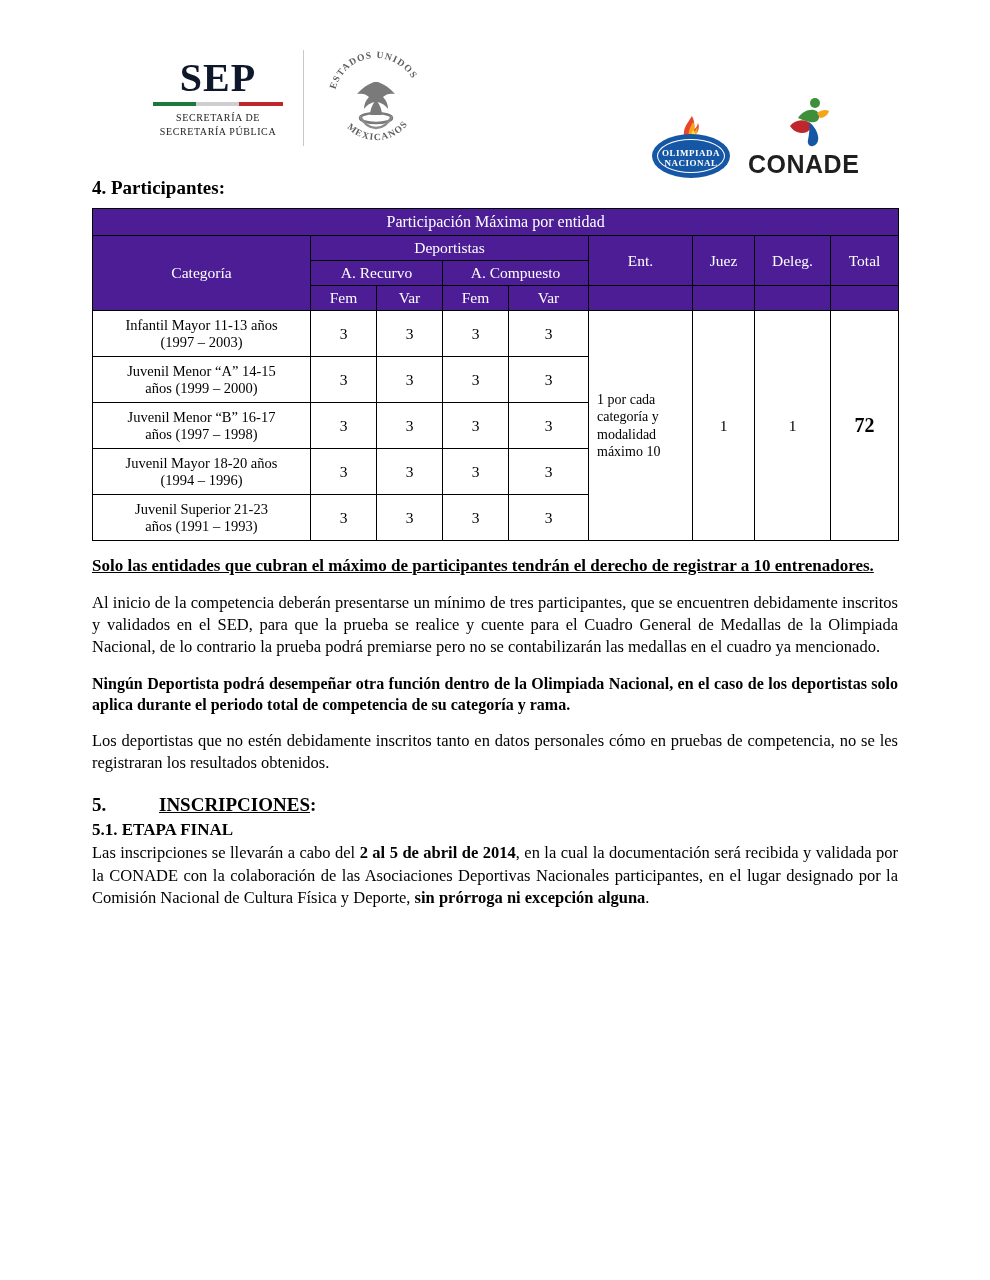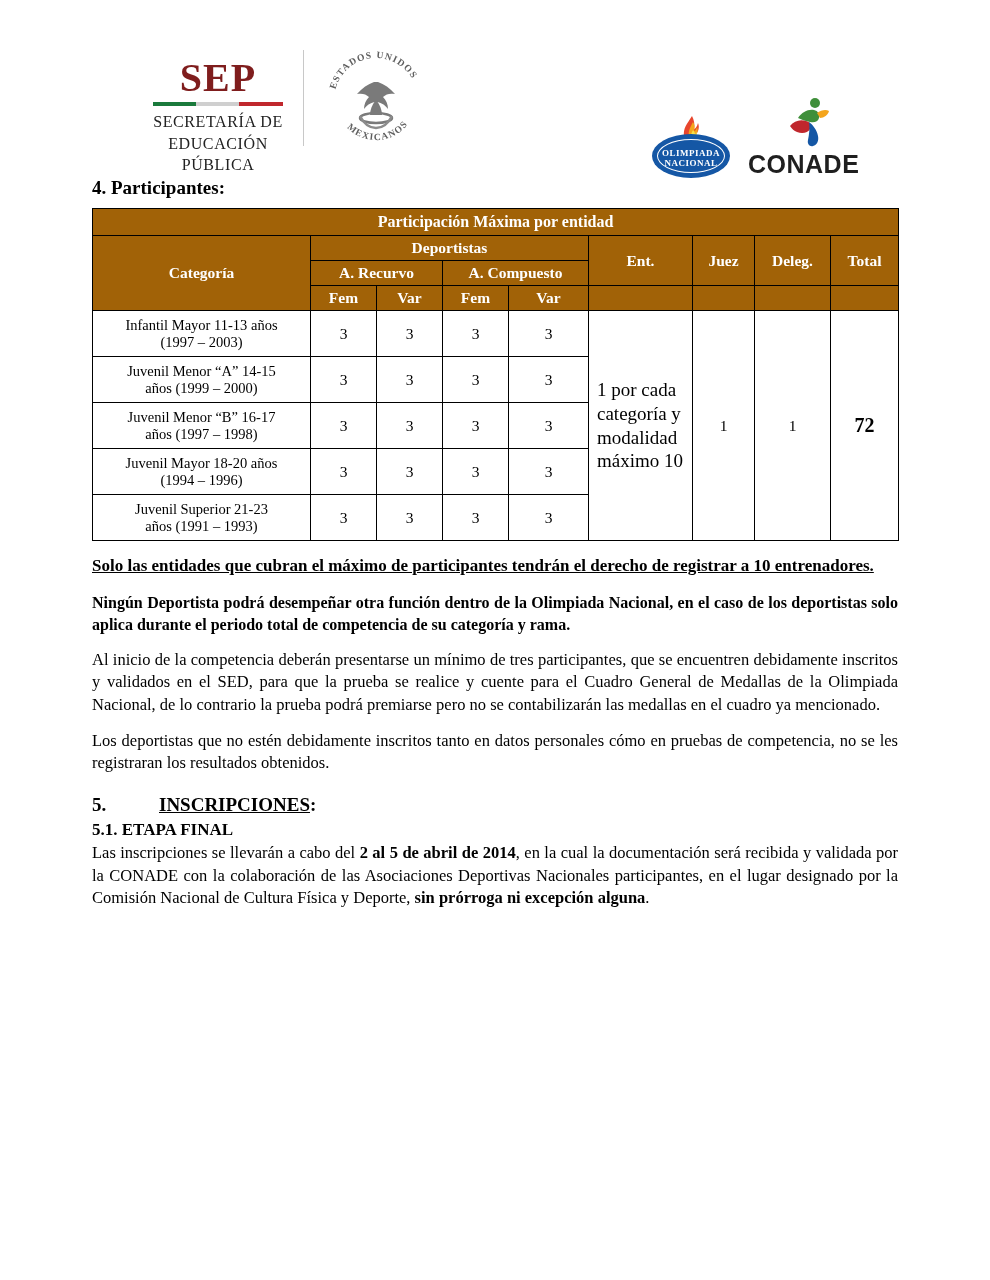--- a/index.html
+++ b/index.html
@@ -34,31 +34,31 @@
     left: 148px;
     top: 22px;
     width: 140px;
     text-align: center;
   }
   .logo-sep .sep-word {
     font-family: "Liberation Serif", serif;
     font-size: 40px;
     font-weight: bold;
     letter-spacing: 1px;
-    color: #7f1d1d;
+    color: #0f172a;
     line-height: 1;
   }
   .logo-sep .sep-rule {
     margin: 4px auto 5px auto;
     width: 130px;
     height: 4px;
     background: linear-gradient(to right, #1a7a3c 0 33%, #cfcfcf 33% 66%, #c0272d 66% 100%);
   }
   .logo-sep .sep-sub {
-    font-size: 16px;
+    font-size: 10px;
     letter-spacing: 0.6px;
     color: #222;
     line-height: 1.35;
   }
   .logo-divider {
     position: absolute;
     left: 303px;
     top: 14px;
     width: 1px;
     height: 96px;
@@ -189,40 +189,40 @@
     width: 806px;
     table-layout: fixed;
     font-family: "Liberation Serif", serif;
   }
   table.part td, table.part th {
     border: 1px solid #000000;
     text-align: center;
     vertical-align: middle;
   }
   table.part .hdr {
-    background: #a16207;
+    background: #4c1d95;
     color: #ffffff;
-    font-weight: bold;
+    font-weight: normal;
     font-size: 15.5px;
     padding: 3px 2px;
   }
   table.part .hdr.big {
     font-size: 16px;
     padding: 4px 2px;
   }
   table.part td.cat {
     font-size: 14.5px;
     padding: 3px 7px;
     line-height: 1.15;
   }
   table.part td.num {
     font-size: 15.5px;
   }
   table.part td.ent {
-    font-size: 19px;
+    font-size: 14px;
     line-height: 1.25;
     padding: 20px 8px;
     text-align: left;
   }
   table.part td.total {
     font-size: 20px;
     font-weight: bold;
     text-align: center;
   }
   .row-h { height: 46px; }
@@ -268,21 +268,21 @@
 <body>
 
 <div class="page">
 
   <div class="header">
 
     <div class="logo-sep">
       <div class="sep-word">SEP</div>
       <div class="sep-rule"></div>
       <div class="sep-sub">SECRETARÍA DE</div>
-      <div class="sep-sub">EDUCACIÓN PÚBLICA</div>
+      <div class="sep-sub">SECRETARÍA PÚBLICA</div>
     </div>
 
     <div class="logo-divider"></div>
 
     <div class="logo-escudo">
       <svg class="escudo-ring" viewBox="0 0 112 112">
         <defs>
           <path id="circtop" d="M 14,56 A 42,42 0 0 1 98,56"></path>
           <path id="circbot" d="M 16,56 A 40,40 0 0 0 96,56"></path>
         </defs>
@@ -428,23 +428,23 @@
           <td class="num">3</td>
           <td class="num">3</td>
           <td class="num">3</td>
           <td class="num">3</td>
         </tr>
       </tbody>
     </table>
 
     <p class="para bold-under">Solo las entidades que cubran el máximo de participantes tendrán el derecho de registrar a 10 entrenadores.</p>
 
+    <p class="para">Al inicio de la competencia deberán presentarse un mínimo de tres participantes, que se encuentren debidamente inscritos y validados en el SED, para que la prueba se realice y cuente para el Cuadro General de Medallas de la Olimpiada Nacional, de lo contrario la prueba podrá premiarse pero no se contabilizarán las medallas en el cuadro ya mencionado.</p>
+
     <p class="para bold">Ningún Deportista podrá desempeñar otra función dentro de la Olimpiada Nacional, en el caso de los deportistas solo aplica durante el periodo total de competencia de su categoría y rama.</p>
-
-    <p class="para">Al inicio de la competencia deberán presentarse un mínimo de tres participantes, que se encuentren debidamente inscritos y validados en el SED, para que la prueba se realice y cuente para el Cuadro General de Medallas de la Olimpiada Nacional, de lo contrario la prueba podrá premiarse pero no se contabilizarán las medallas en el cuadro ya mencionado.</p>
 
     <p class="para">Los deportistas que no estén debidamente inscritos tanto en datos personales cómo en pruebas de competencia, no se les registraran los resultados obtenidos.</p>
 
     <h2 class="sub-head">
       <span>5. </span><span class="u">INSCRIPCIONES</span><span>:</span>
     </h2>
 
     <h3 class="sub-sub">5.1. ETAPA FINAL</h3>
 
     <p class="para tight"><span>Las inscripciones se llevarán a cabo del </span><b>2 al 5 de abril de 2014</b><span>, en la cual la documentación será recibida y validada por la CONADE con la colaboración de las Asociaciones Deportivas Nacionales participantes, en el lugar designado por la Comisión Nacional de Cultura Física y Deporte, </span><b>sin prórroga ni excepción alguna</b><span>.</span></p>

